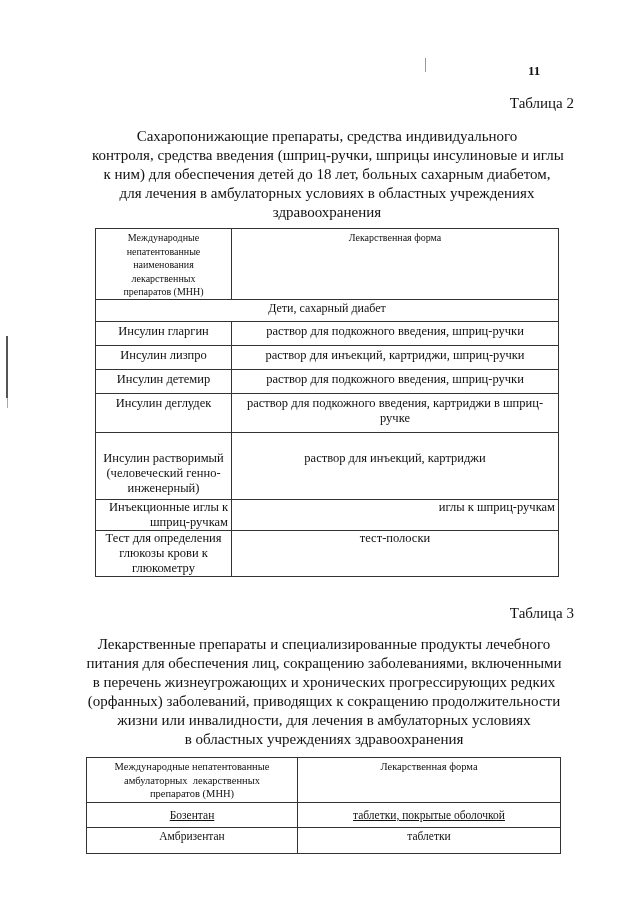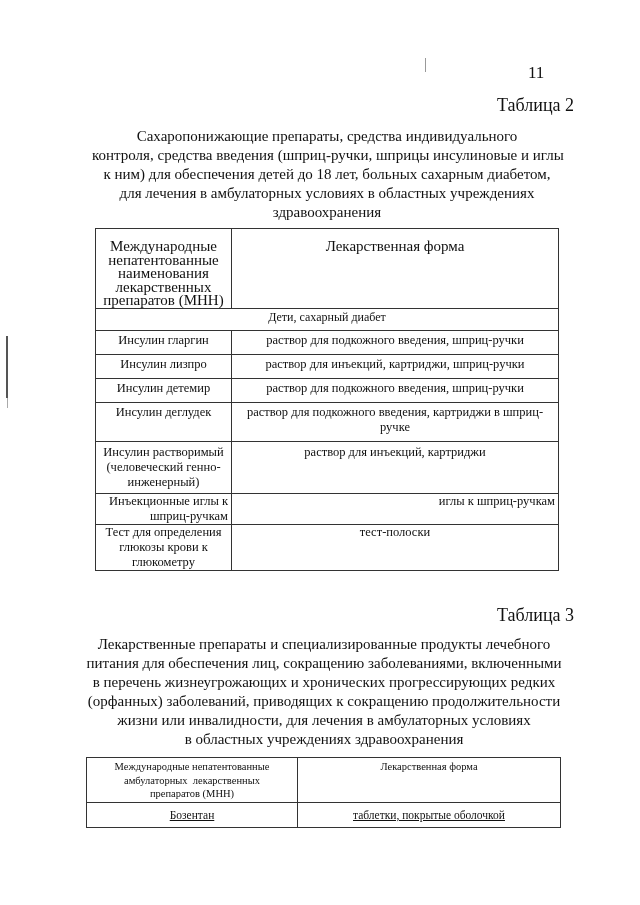--- a/index.html
+++ b/index.html
@@ -1,42 +1,42 @@
 <!DOCTYPE html>
 <html><head>
 <meta charset="utf-8">
 <style>
   html, body { margin: 0; padding: 0; background: #ffffff; }
   body { width: 640px; height: 905px; position: relative; overflow: hidden;
          font-family: "Liberation Serif", "DejaVu Serif", serif; color: #111; }
   .abs { position: absolute; }
-  .page-num { left: 528px; top: 63px; font-size: 17px; }
+  .page-num { left: 528px; top: 63px; font-size: 13px; font-weight: bold; }
   .scan-mark-top { left: 425px; top: 58px; width: 1px; height: 14px; background: #999; }
   .scan-mark-left { left: 6px; top: 336px; width: 2px; height: 62px; background: #555; }
   .scan-mark-left2 { left: 7px; top: 398px; width: 1px; height: 10px; background: #aaa; }
-  .table-label { font-size: 18px; right: 66px; }
+  .table-label { font-size: 15px; right: 66px; }
   .t2-label { top: 95px; }
   .t3-label { top: 605px; }
   .heading { font-size: 15px; line-height: 19px; text-align: center; }
   .h2 { left: 92px; width: 470px; top: 127px; }
   .h2 .line { display: block; white-space: nowrap; }
   .h3 { left: 86px; width: 476px; top: 635px; }
   .h3 .line { display: block; white-space: nowrap; text-align: center; }
 
   table.doc { position: absolute; border-collapse: collapse; table-layout: fixed; }
   table.doc td { border: 1px solid #333; text-align: center; vertical-align: top; padding: 0 3px; }
   #t2 { left: 95px; top: 228px; width: 463px; }
   #t2 col.c1 { width: 136px; }
   #t2 col.c2 { width: 327px; }
   #t2 td { font-size: 12.5px; line-height: 15px; }
-  #t2 tr.hdr td { font-size: 15px; line-height: 13.5px; height: 67px; padding-top: 11px; }
+  #t2 tr.hdr td { font-size: 10px; line-height: 13.5px; height: 67px; padding-top: 2px; }
   #t2 tr.sec td { height: 20px; font-size: 12px; padding-top: 1px; }
   #t2 tr.r2 td { height: 36px; padding-top: 2px; }
   #t2 tr.r1 td { height: 21px; padding-top: 2px; }
-  #t2 tr.r3 td { height: 48px; padding-top: 3px; }
+  #t2 tr.r3 td { height: 48px; padding-top: 18px; }
   #t2 tr.rn2 td { height: 26px; text-align: right; }
   #t2 tr.rlast td { height: 44px; }
 
   #t3 { left: 86px; top: 757px; width: 474px; }
   #t3 col.c1 { width: 211px; }
   #t3 col.c2 { width: 263px; }
   #t3 td { font-size: 11.5px; line-height: 13.5px; }
   #t3 tr.hdr td { font-size: 10.5px; height: 42px; padding-top: 2px; }
   #t3 tr.r td { height: 18px; padding-top: 6px; text-decoration: underline; }
   #t3 tr.r2 td { height: 23px; padding-top: 2px; }
@@ -146,14 +146,18 @@
       <div>Международные непатентованные</div>
       <div style="white-space:pre">амбулаторных  лекарственных</div>
       <div>препаратов (МНН)</div>
     </td>
     <td>Лекарственная форма</td>
   </tr>
   <tr class="r">
     <td>Бозентан</td>
     <td>таблетки, покрытые оболочкой</td>
   </tr>
+  <tr class="r2">
+    <td>Амбризентан</td>
+    <td>таблетки</td>
+  </tr>
 </tbody>
   </table>
 
 </body></html>

